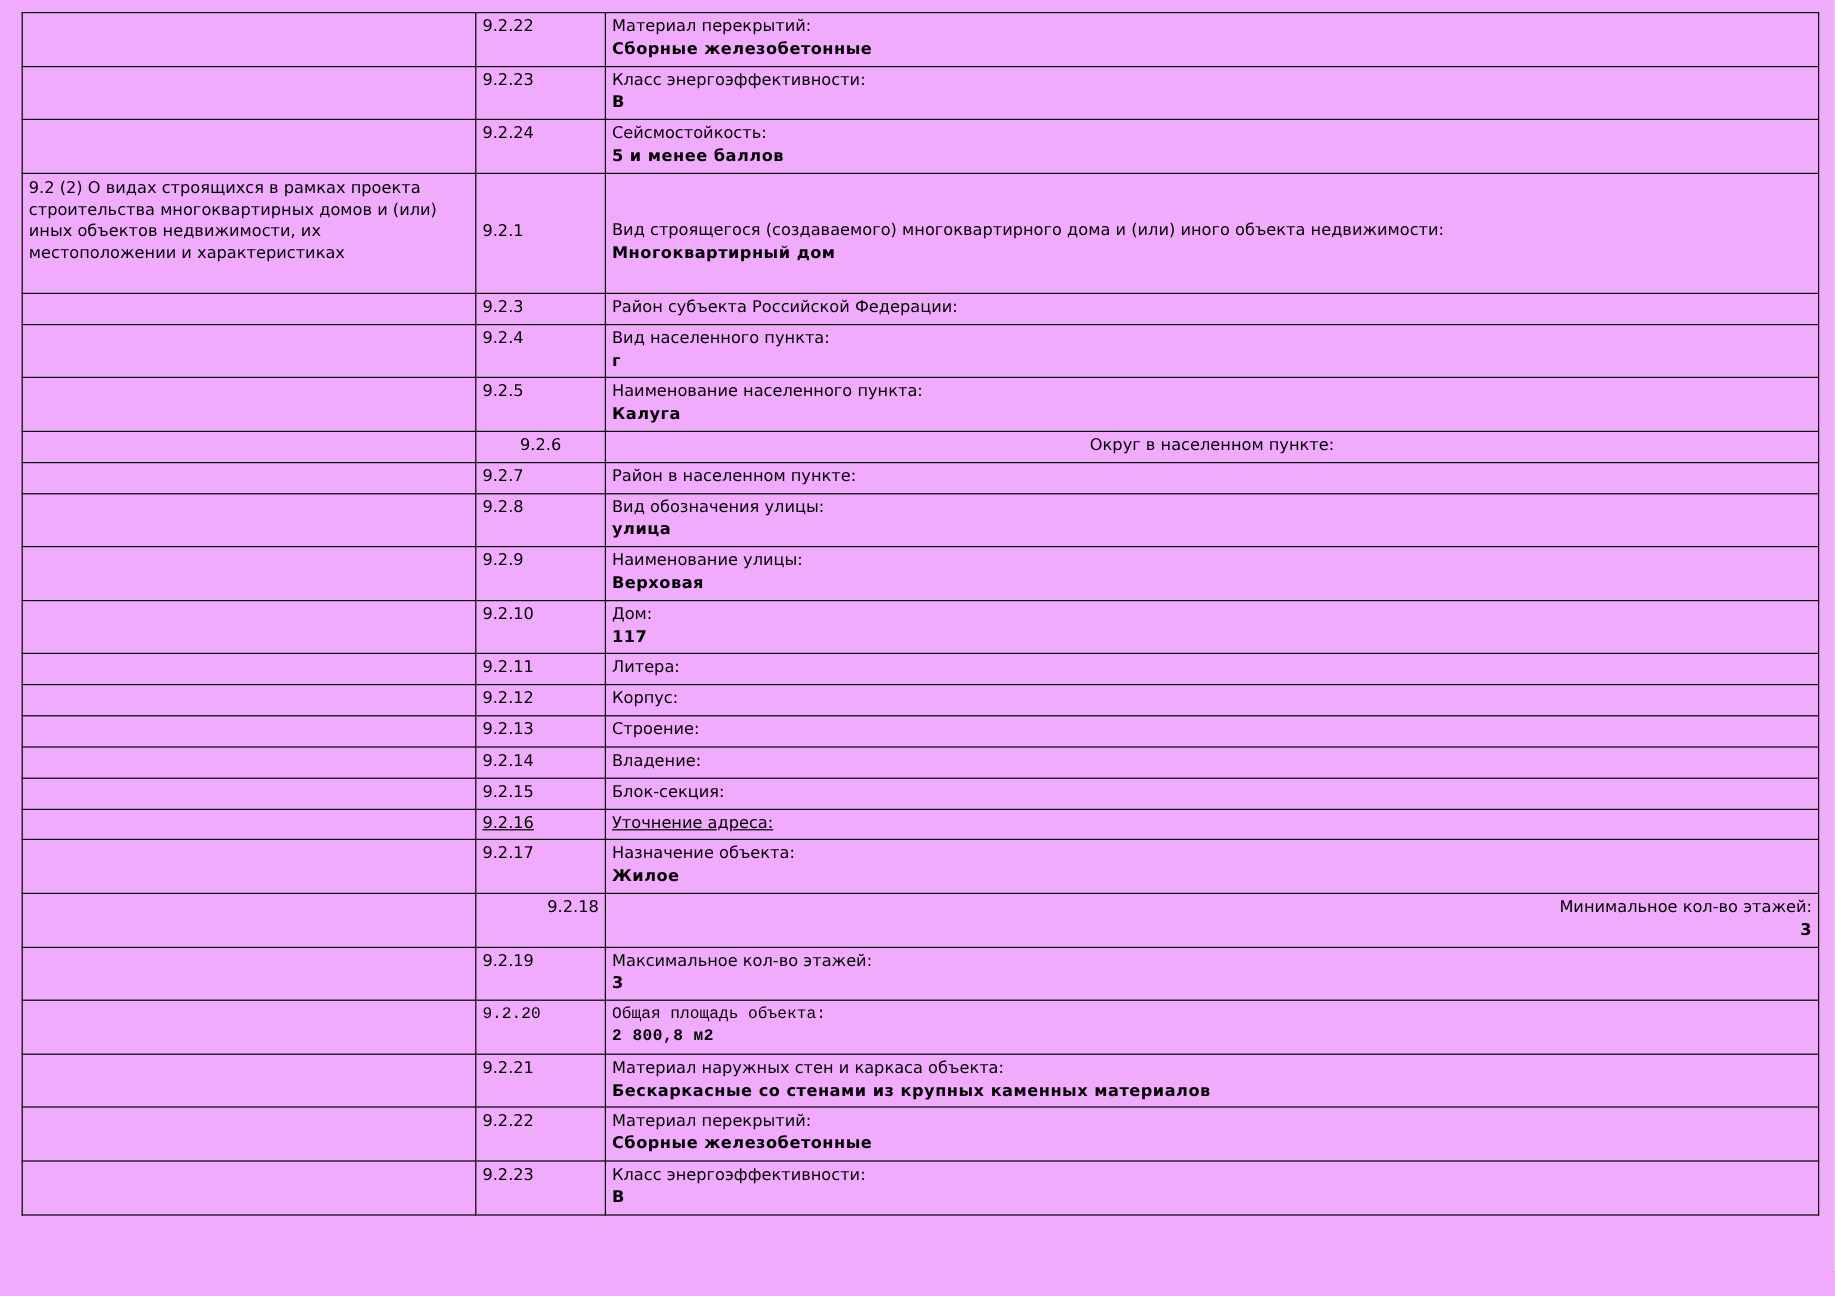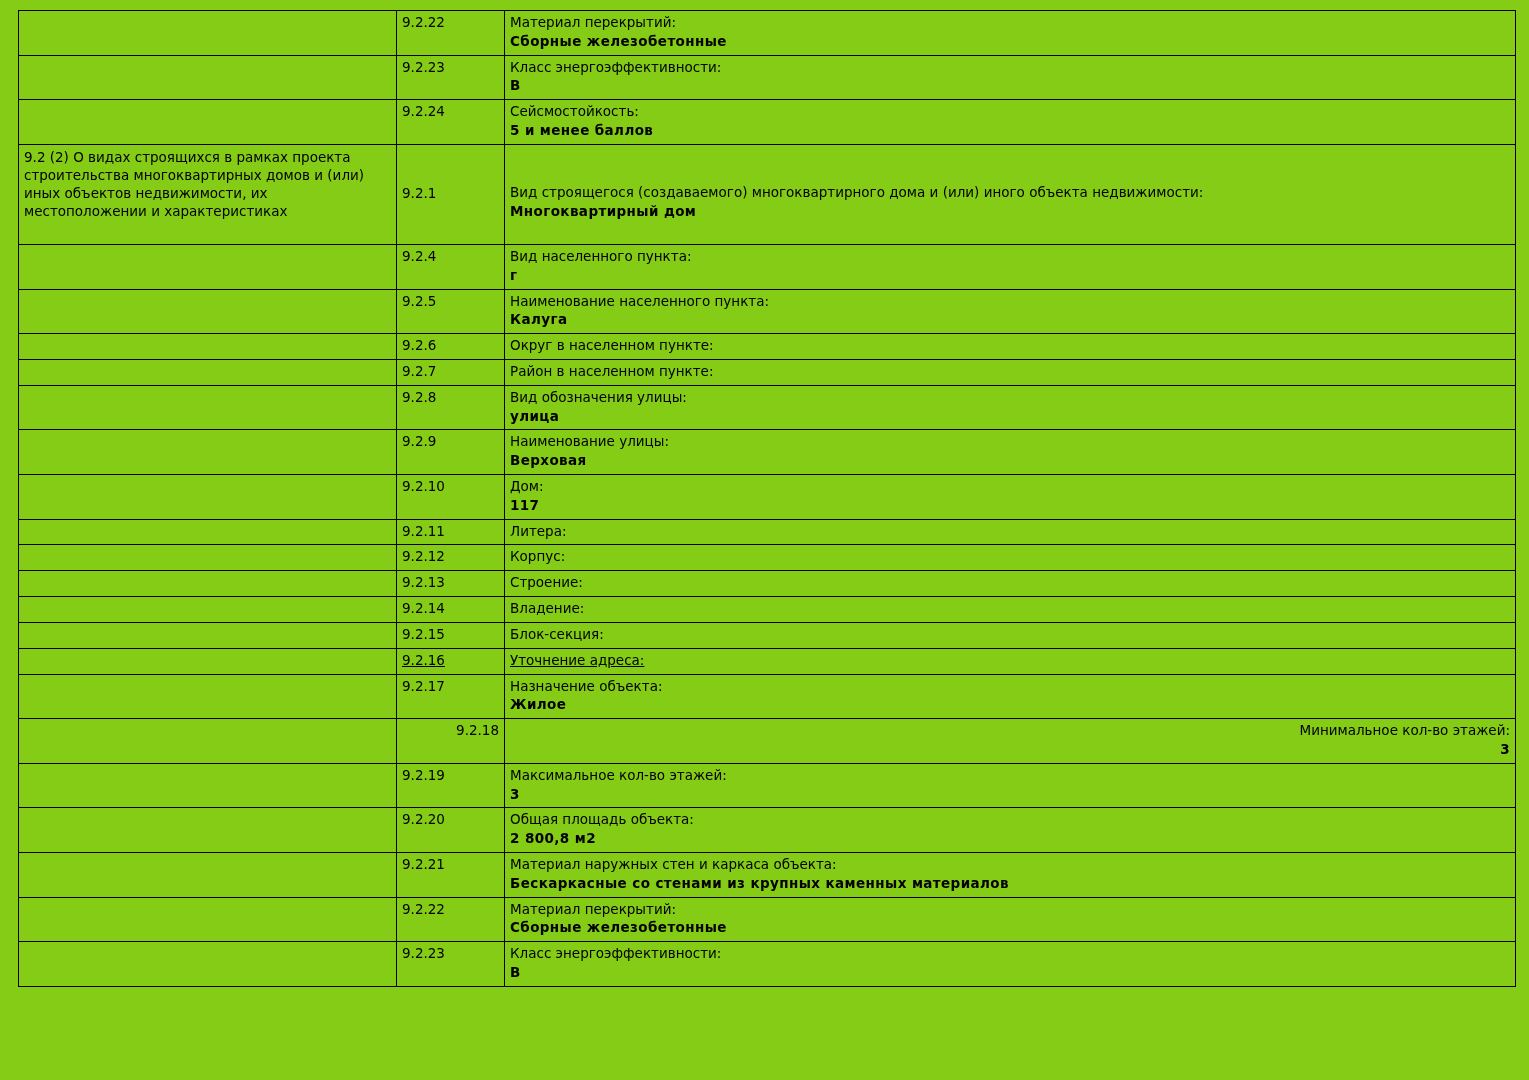--- a/index.html
+++ b/index.html
@@ -9,21 +9,21 @@
   }
   body {
     font-family: "DejaVu Sans", sans-serif;
     color: #000000;
   }
   .page {
     width: 1529px;
     min-height: 1080px;
     box-sizing: border-box;
     padding: 10px 10px 0 18px;
-    background: #84cc16;
+    background: #f0abfc;
   }
   table.doc-table {
     border-collapse: collapse;
     table-layout: fixed;
     width: 1497px;
   }
   table.doc-table td {
     border: 1px solid #000000;
     vertical-align: top;
     padding: 3px 5px 4px 5px;
@@ -96,37 +96,44 @@
           </td>
         </tr>
         <tr style="height: 100px;">
           <td class="section-cell" style="line-height: 1.34; vertical-align: top;">9.2 (2) О видах строящихся в рамках проекта строительства многоквартирных домов и (или) иных объектов недвижимости, их местоположении и характеристиках</td>
           <td class="code-cell" style="vertical-align: middle;">9.2.1</td>
           <td class="content-cell" style="padding-top: 16px; padding-bottom: 0px; vertical-align: middle;">
             <span class="label">Вид строящегося (создаваемого) многоквартирного дома и (или) иного объекта недвижимости:</span>
             <span class="value">Многоквартирный дом</span>
           </td>
         </tr>
+        <tr class="single" style="height: 24px;">
+          <td class="section-cell"></td>
+          <td class="code-cell">9.2.3</td>
+          <td class="content-cell">
+            <span class="label">Район субъекта Российской Федерации:</span>
+          </td>
+        </tr>
         <tr style="height: 44px;">
           <td class="section-cell"></td>
           <td class="code-cell">9.2.4</td>
           <td class="content-cell">
             <span class="label">Вид населенного пункта:</span>
             <span class="value">г</span>
           </td>
         </tr>
         <tr style="height: 44px;">
           <td class="section-cell"></td>
           <td class="code-cell">9.2.5</td>
           <td class="content-cell">
             <span class="label">Наименование населенного пункта:</span>
             <span class="value">Калуга</span>
           </td>
         </tr>
-        <tr class="single" style="height: 24px;">
+        <tr class="single" style="height: 24px; text-align: center;">
           <td class="section-cell"></td>
           <td class="code-cell">9.2.6</td>
           <td class="content-cell">
             <span class="label">Округ в населенном пункте:</span>
           </td>
         </tr>
         <tr class="single" style="height: 24px;">
           <td class="section-cell"></td>
           <td class="code-cell">9.2.7</td>
           <td class="content-cell">
@@ -216,21 +223,21 @@
           </td>
         </tr>
         <tr style="height: 44px;">
           <td class="section-cell"></td>
           <td class="code-cell">9.2.19</td>
           <td class="content-cell">
             <span class="label">Максимальное кол-во этажей:</span>
             <span class="value">3</span>
           </td>
         </tr>
-        <tr style="height: 44px;">
+        <tr style="height: 44px; font-family: Liberation Mono, monospace;">
           <td class="section-cell"></td>
           <td class="code-cell">9.2.20</td>
           <td class="content-cell">
             <span class="label">Общая площадь объекта:</span>
             <span class="value">2 800,8 м2</span>
           </td>
         </tr>
         <tr style="height: 44px;">
           <td class="section-cell"></td>
           <td class="code-cell">9.2.21</td>

